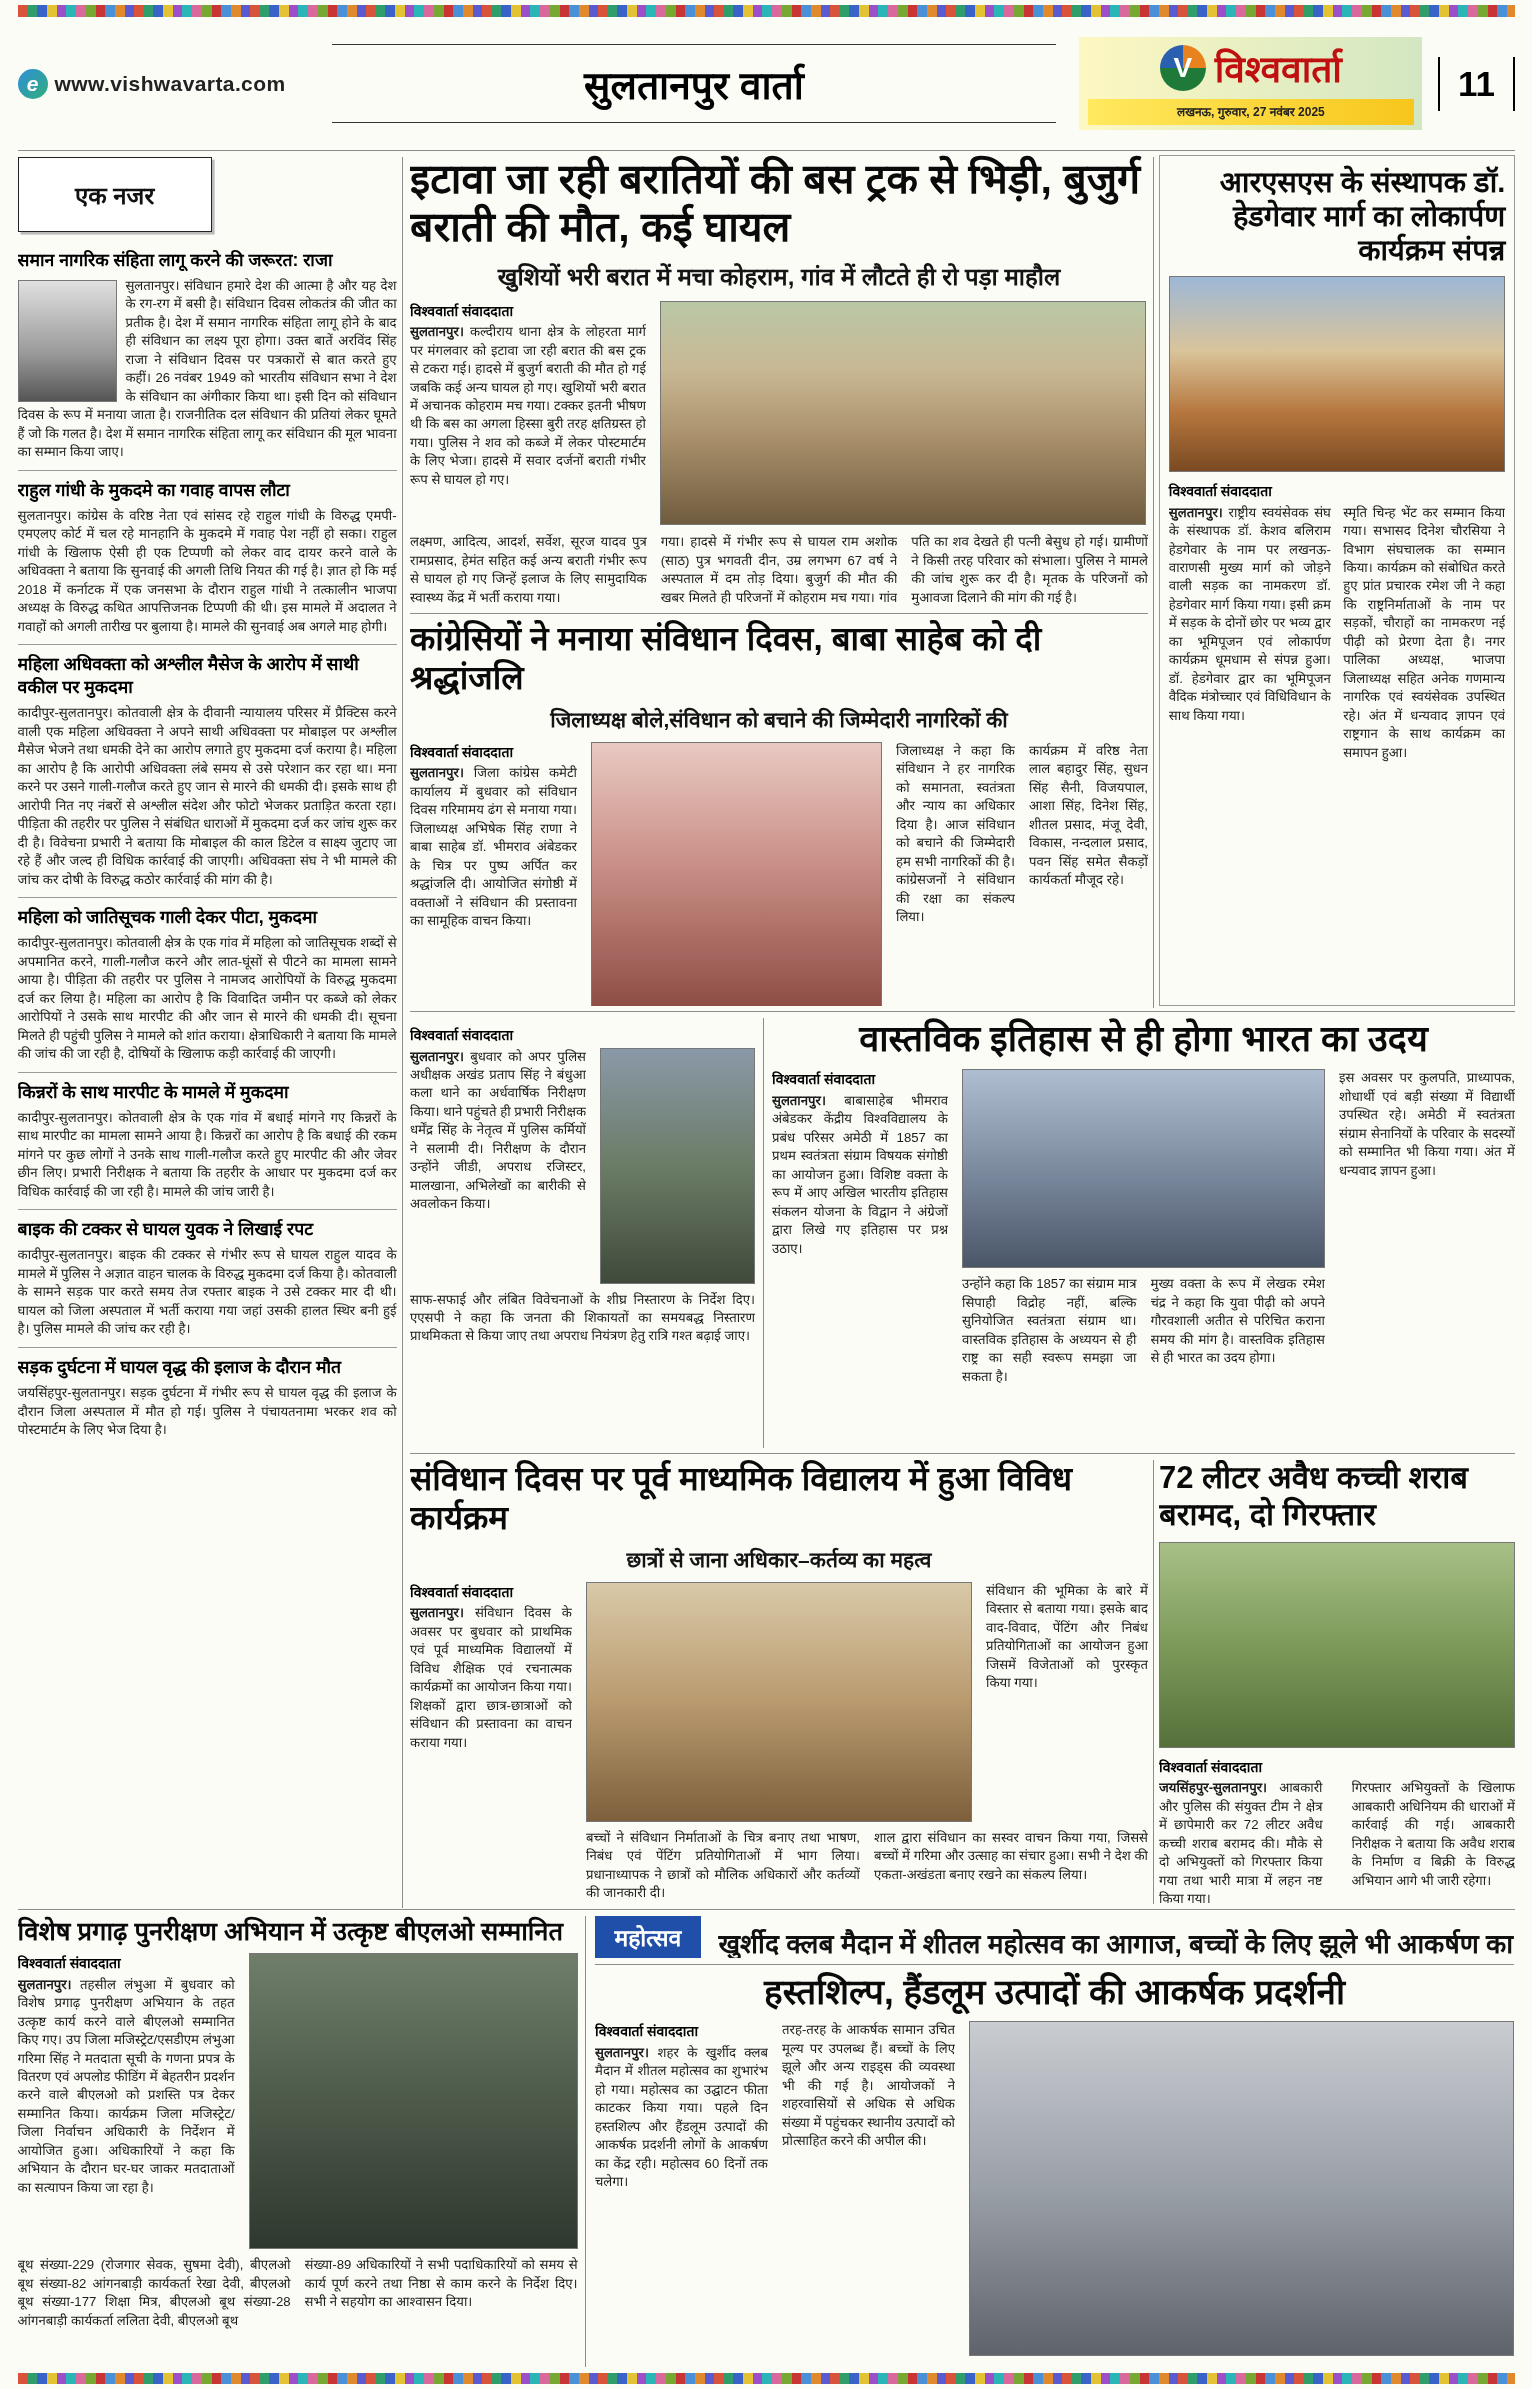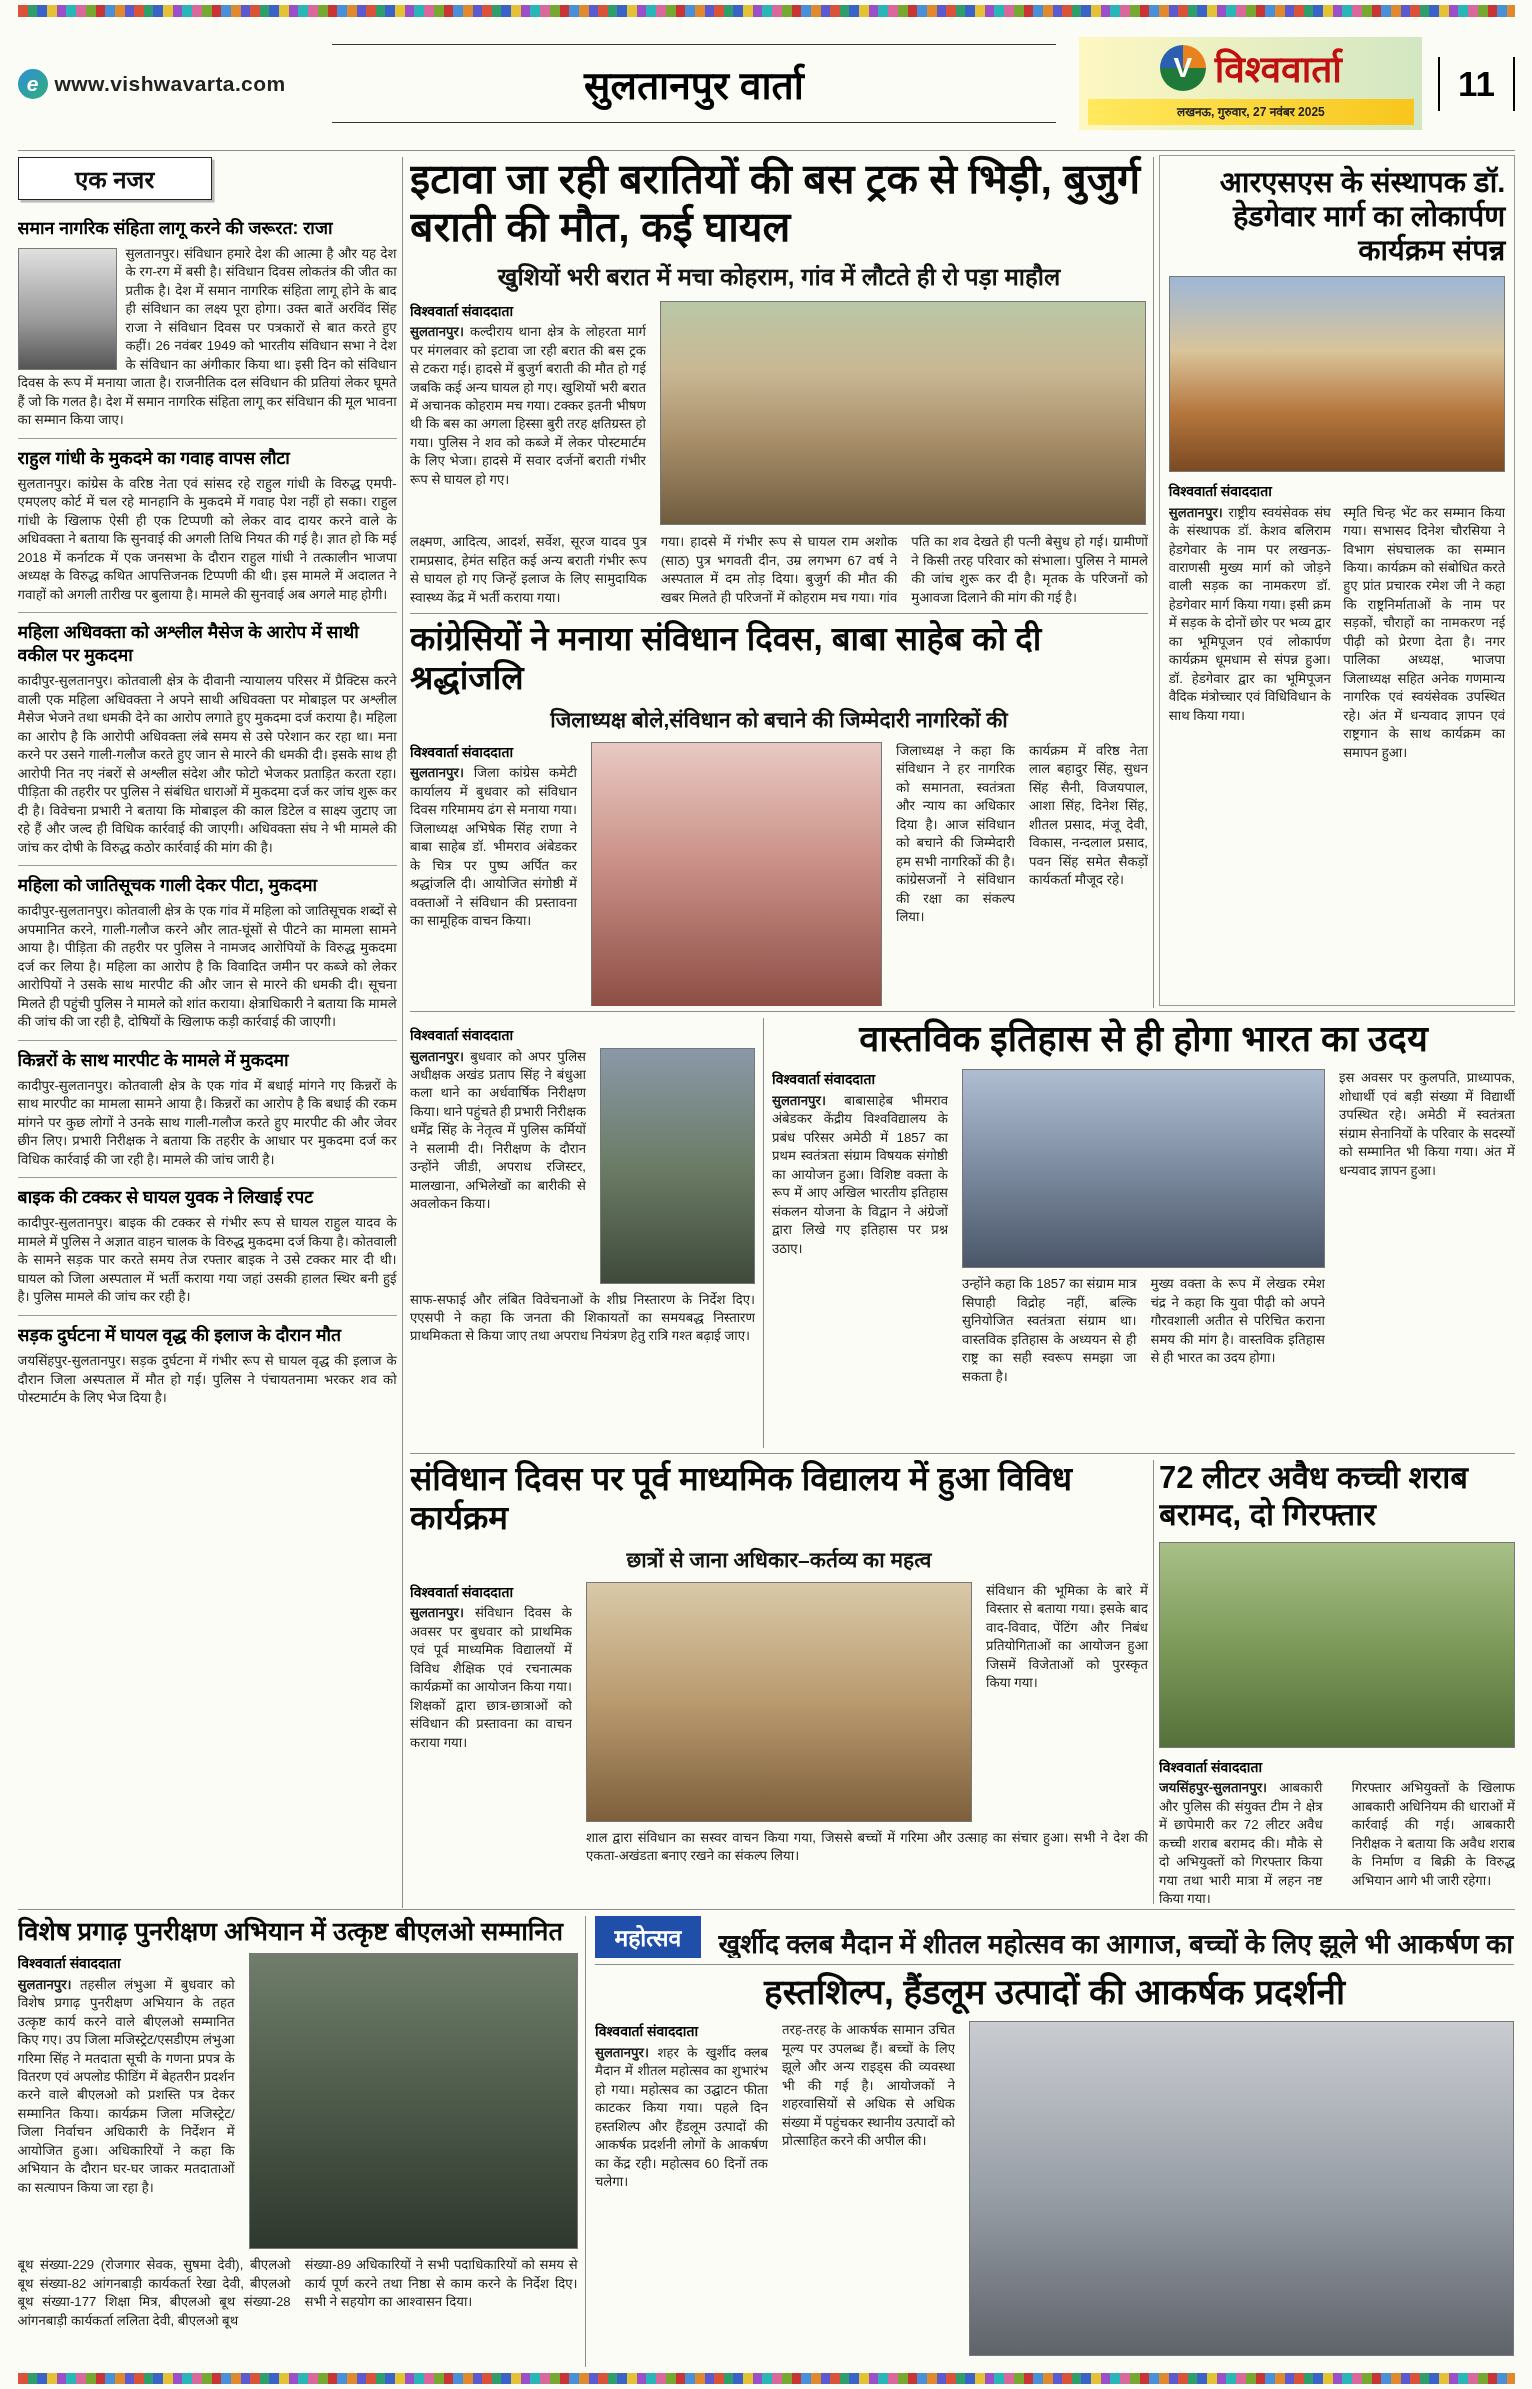--- a/index.html
+++ b/index.html
@@ -43,21 +43,21 @@
   .congress-photo{background:linear-gradient(180deg,#e8c9c2 0%,#c98f86 45%,#8a4a42 100%)}
   .asp-photo{background:linear-gradient(180deg,#8a99a8 0%,#6b7c66 50%,#3f4a3a 100%)}
   .history-photo{background:linear-gradient(180deg,#aebdd0 0%,#7d8ba0 50%,#4a5668 100%)}
   .school-photo{background:linear-gradient(180deg,#d9c9a8 0%,#b99a6f 50%,#7d5f3c 100%)}
   .liquor-photo{background:linear-gradient(180deg,#a8c087 0%,#7d9a5a 50%,#55703a 100%)}
   .blo-photo{background:linear-gradient(180deg,#6f7d6a 0%,#4d5a4a 50%,#2f382e 100%)}
   .handloom-photo{background:linear-gradient(180deg,#c9ccd1 0%,#9aa0a8 50%,#5f646b 100%)}
   .portrait{float:left;width:99px;height:122px;margin:3.5px 8.8px 3.5px 0;border:0.9px solid #777;
             background:linear-gradient(180deg,#e0e0e0 0%,#9a9a9a 60%,#555 100%)}
   .one-glance-box{width:194px;border:1.8px solid #222;box-shadow:2.6px 2.6px 0 #bbb;text-align:center;
-                  font-size:24px;font-weight:bold;padding:4px 0;margin-bottom:8.8px;background:#fff}
+                  font-size:24px;font-weight:bold;padding:20px 0;margin-bottom:8.8px;background:#fff}
   .brief{border-bottom:0.9px solid #9a9a9a;padding:8px 0;overflow:hidden}
   .brief h3{font-size:17.6px;line-height:1.3;margin-bottom:5.3px;color:#000}
   .vline{position:absolute;width:0.9px;background:#8d8d8d}
   .hline{position:absolute;height:0.9px;background:#8d8d8d}
   .badge{display:inline-block;background:#1f4fa8;color:#fff;font-weight:bold;font-size:23px;
          padding:5.3px 19.4px;margin-right:14px}
   .banner-hl{font-size:26.4px;font-weight:bold;vertical-align:middle}
 </style>
 </head>
 <body>
@@ -211,20 +211,21 @@
       <div class="colbox" style="width:162px;height:335px">
         <div class="byline">विश्ववार्ता संवाददाता</div>
         <p class="body-text"><b>सुलतानपुर।</b> <span>संविधान दिवस के अवसर पर बुधवार को प्राथमिक एवं पूर्व माध्यमिक विद्यालयों में विविध शैक्षिक एवं रचनात्मक कार्यक्रमों का आयोजन किया गया। शिक्षकों द्वारा छात्र-छात्राओं को संविधान की प्रस्तावना का वाचन कराया गया।</span></p>
       </div>
       <div class="colbox" style="flex:1">
         <div class="row">
           <div class="photo school-photo" style="width:386px;height:240px"></div>
           <p class="body-text colbox" style="flex:1;height:240px">संविधान की भूमिका के बारे में विस्तार से बताया गया। इसके बाद वाद-विवाद, पेंटिंग और निबंध प्रतियोगिताओं का आयोजन हुआ जिसमें विजेताओं को पुरस्कृत किया गया।</p>
         </div>
         <div class="row" style="margin-top:7px">
+          <p class="body-text colbox" style="flex:1;height:85px">बच्चों ने संविधान निर्माताओं के चित्र बनाए तथा भाषण, निबंध एवं पेंटिंग प्रतियोगिताओं में भाग लिया। प्रधानाध्यापक ने छात्रों को मौलिक अधिकारों और कर्तव्यों की जानकारी दी।</p>
           <p class="body-text colbox" style="flex:1;height:85px">शाल द्वारा संविधान का सस्वर वाचन किया गया, जिससे बच्चों में गरिमा और उत्साह का संचार हुआ। सभी ने देश की एकता-अखंडता बनाए रखने का संकल्प लिया।</p>
         </div>
       </div>
     </div>
   </section>
 
   <section class="sec" style="left:1159px;top:1460px;width:356px;height:444px">
     <h2 class="hl" style="font-size:31px">72 लीटर अवैध कच्ची शराब बरामद, दो गिरफ्तार</h2>
     <div class="photo liquor-photo" style="width:100%;height:206px;margin:8.8px 0"></div>
     <div class="byline">विश्ववार्ता संवाददाता</div>

